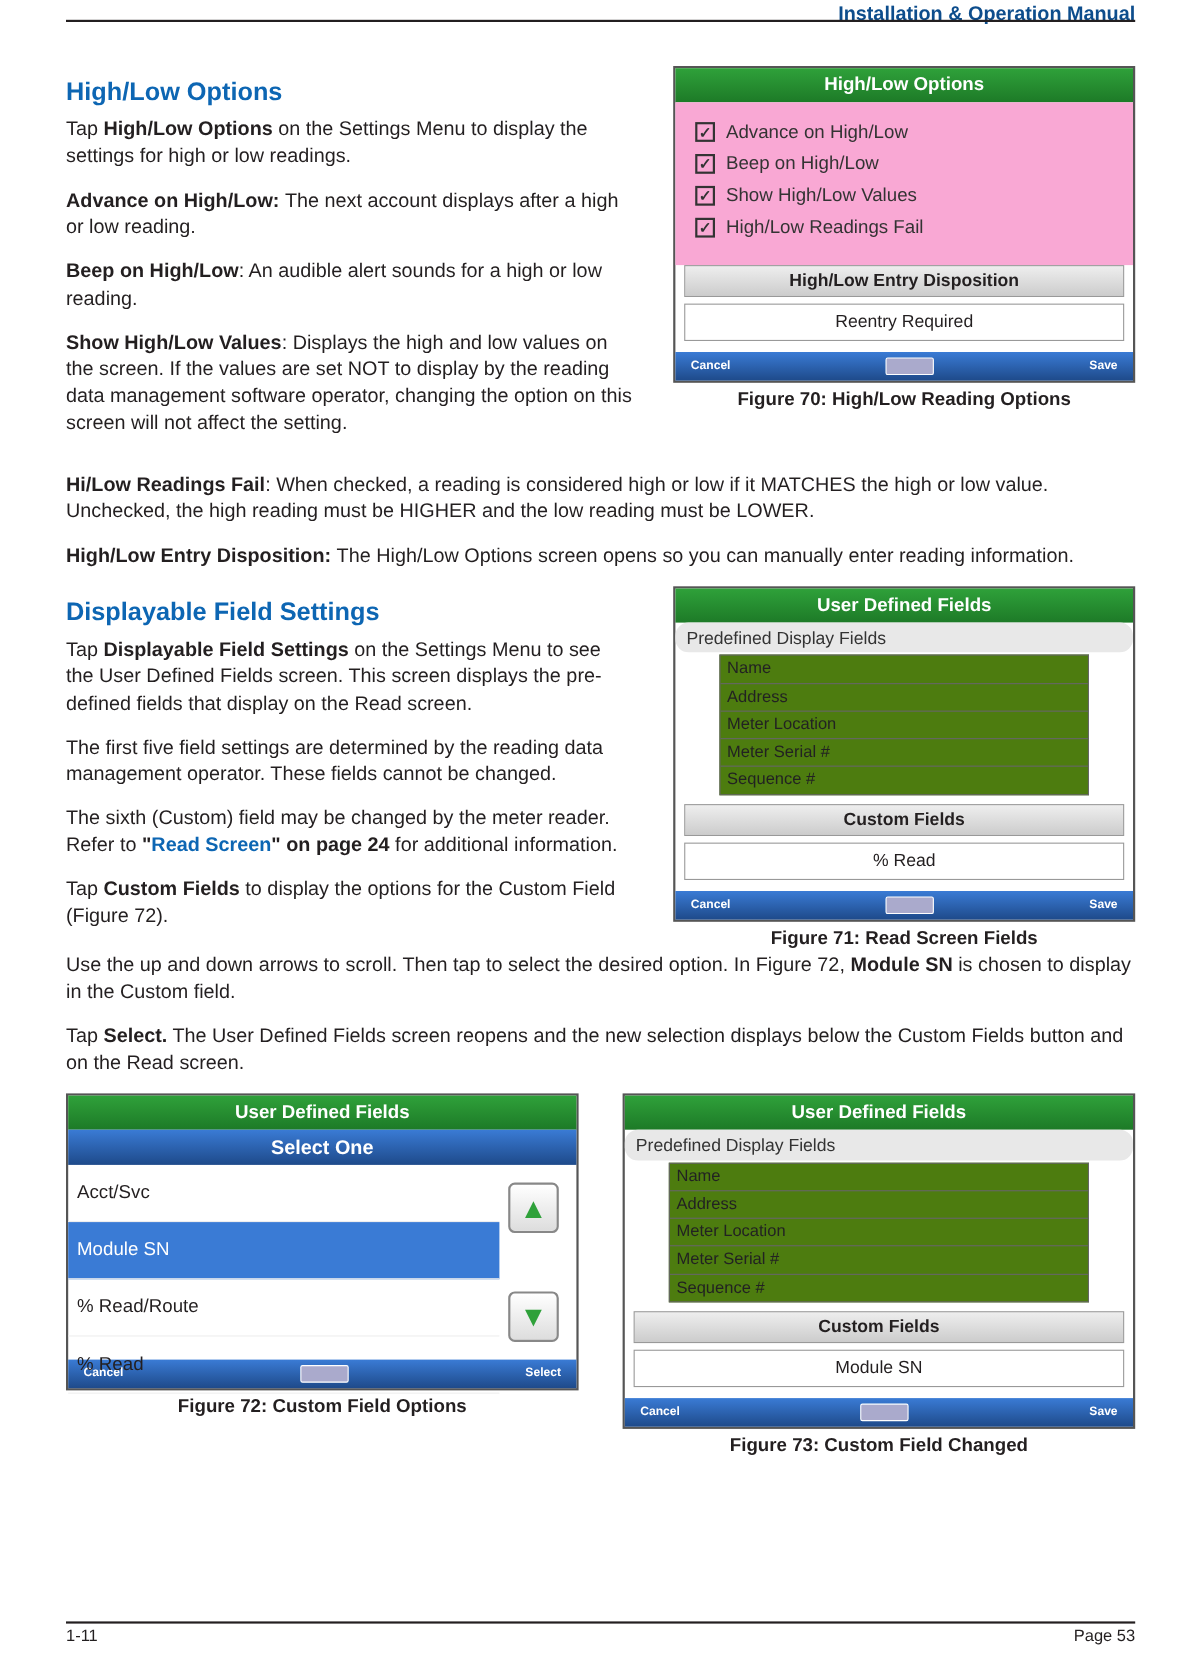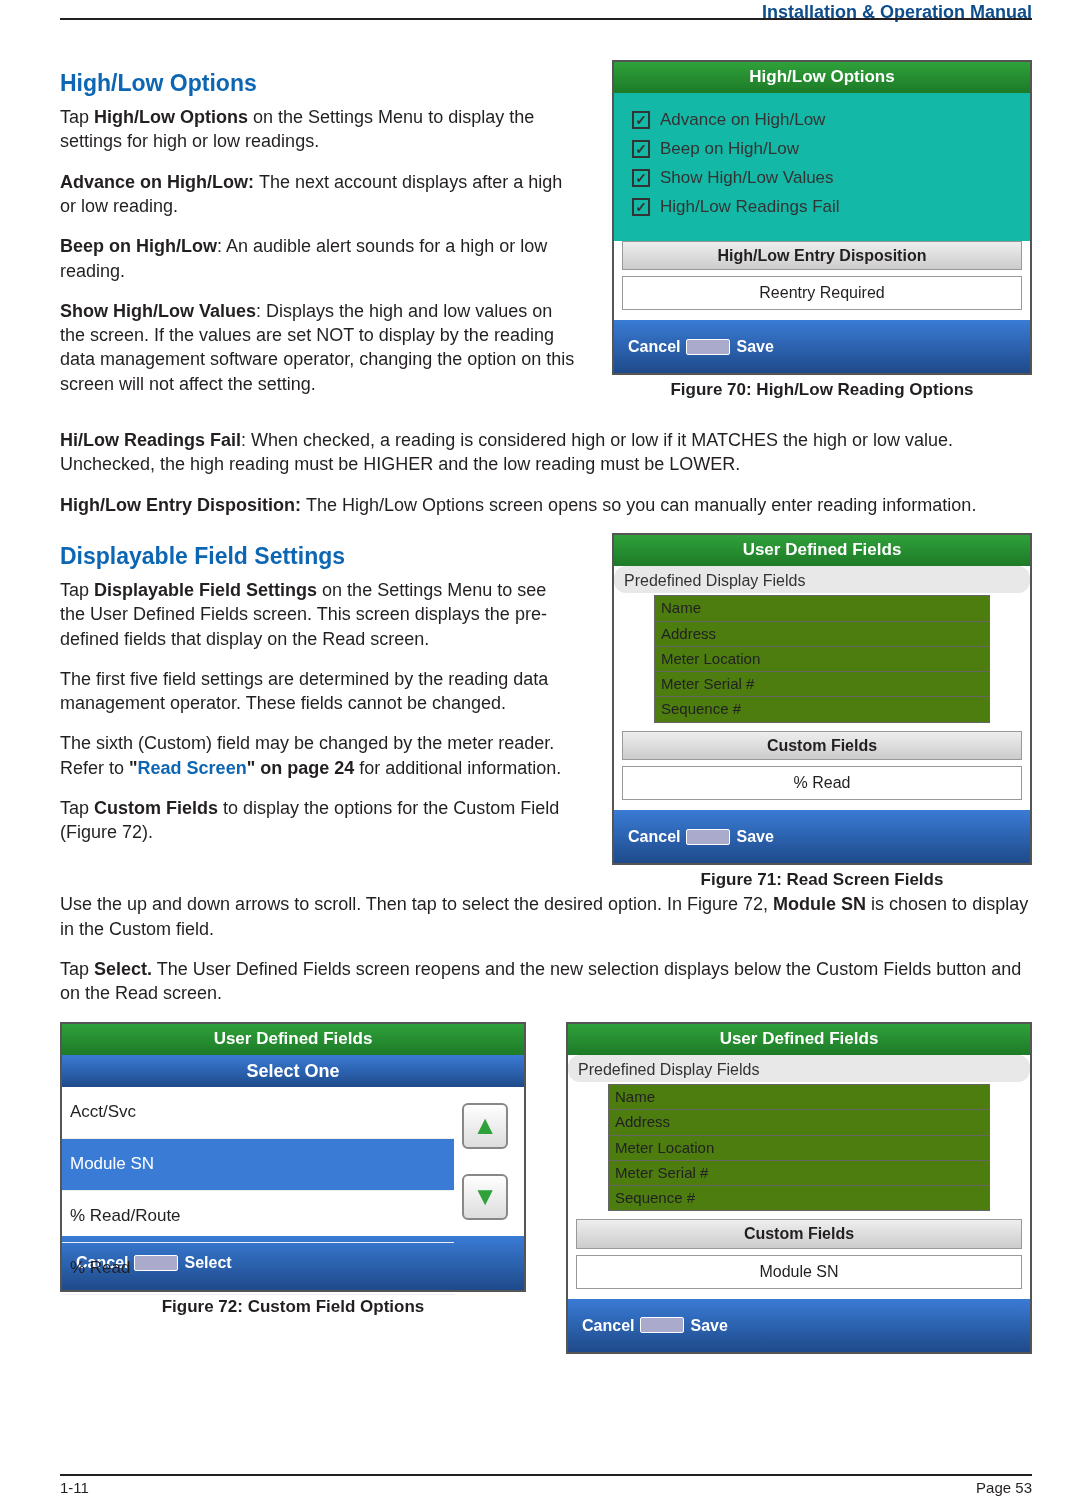--- a/index.html
+++ b/index.html
@@ -20,26 +20,26 @@
   p { margin: 0 0 16px 0; }
   .bold { font-weight: 700; }
   .link { color: #0d66b3; font-weight: 700; }
   .two-col { display: flex; gap: 36px; align-items: flex-start; }
   .left-col { flex: 1 1 auto; }
   .fig-col { flex: 0 0 420px; }
   .caption { text-align: center; font-weight: 700; font-size: 17px; margin-top: 4px; }
   .screen-box { border: 2px solid #555; background: #fff; width: 100%; }
   .title-bar { background: linear-gradient(#2fa13a, #1d7a27); color:#fff; text-align:center; font-weight:700; padding:4px 0; font-size:17px; }
   .subtitle-bar { background: linear-gradient(#eee, #ccc); border:1px solid #999; text-align:center; font-weight:700; padding:3px 16px; margin: 0 8px; font-size:16px; }
-  .check-list { padding: 10px 18px 16px; background:#14b8a6; }
+  .check-list { padding: 10px 18px 16px; background:#f9a8d4; }
   .check-item { display:flex; align-items:center; margin:6px 0; font-size:17px; color:#333; }
   .cb { width:18px; height:18px; border:2px solid #333; margin-right:10px; display:inline-flex; align-items:center; justify-content:center; font-size:14px; line-height:1; }
   .cb::before { content: "✓"; font-weight: bold; }
   .option-row { background:#fff; border:1px solid #999; text-align:center; padding:5px 0; margin:6px 8px 10px; font-size:16px; }
-  .bottom-bar { background: linear-gradient(#3a7bd5, #1e4a8a); color:#fff; display:flex; padding:16px 14px; font-weight:700; font-size:16px; }
+  .bottom-bar { background: linear-gradient(#3a7bd5, #1e4a8a); color:#fff; display:flex; justify-content:space-between; padding:5px 14px; font-weight:700; font-size:11px; }
   .kb-icon { width:44px; height:16px; background:#aac; border:1px solid #fff; border-radius:2px; margin:0 6px; align-self:center; display:inline-block; }
   .predef-label { padding:4px 10px 2px; font-size:16px; color:#333; background:#e8e8e8;border-radius:12px; }
   .field-list { margin: 2px 40px 8px; border:1px solid #666; background:#4d7c0f; }
   .field-list div { border-bottom:1px solid #666; padding:2px 6px; font-size:15px; color:#222; }
   .field-list div:last-child { border-bottom:none; }
   .bottom-rule { border-top: 2px solid #231f20; position: absolute; left:60px; right:60px; bottom: 30px; }
   .footer-left { position:absolute; left:60px; bottom:8px; font-size:15px; }
   .footer-right { position:absolute; right:60px; bottom:8px; font-size:15px; }
   .figs-row { display:flex; gap:40px; margin-top:10px; }
   .figs-row > div { flex:1; }
@@ -198,20 +198,21 @@
           <div>Sequence #</div>
         </div>
         <div class="subtitle-bar">Custom Fields</div>
         <div class="option-row">Module SN</div>
         <div class="bottom-bar">
           <span>Cancel</span>
           <span class="kb-icon"></span>
           <span>Save</span>
         </div>
       </div>
+      <div class="caption">Figure 73:  Custom Field Changed</div>
     </div>
   </div>
 
 </div>
 
 <div class="bottom-rule"></div>
 <div class="footer-left">1-11</div>
 <div class="footer-right">Page 53</div>
 
 </body></html>

